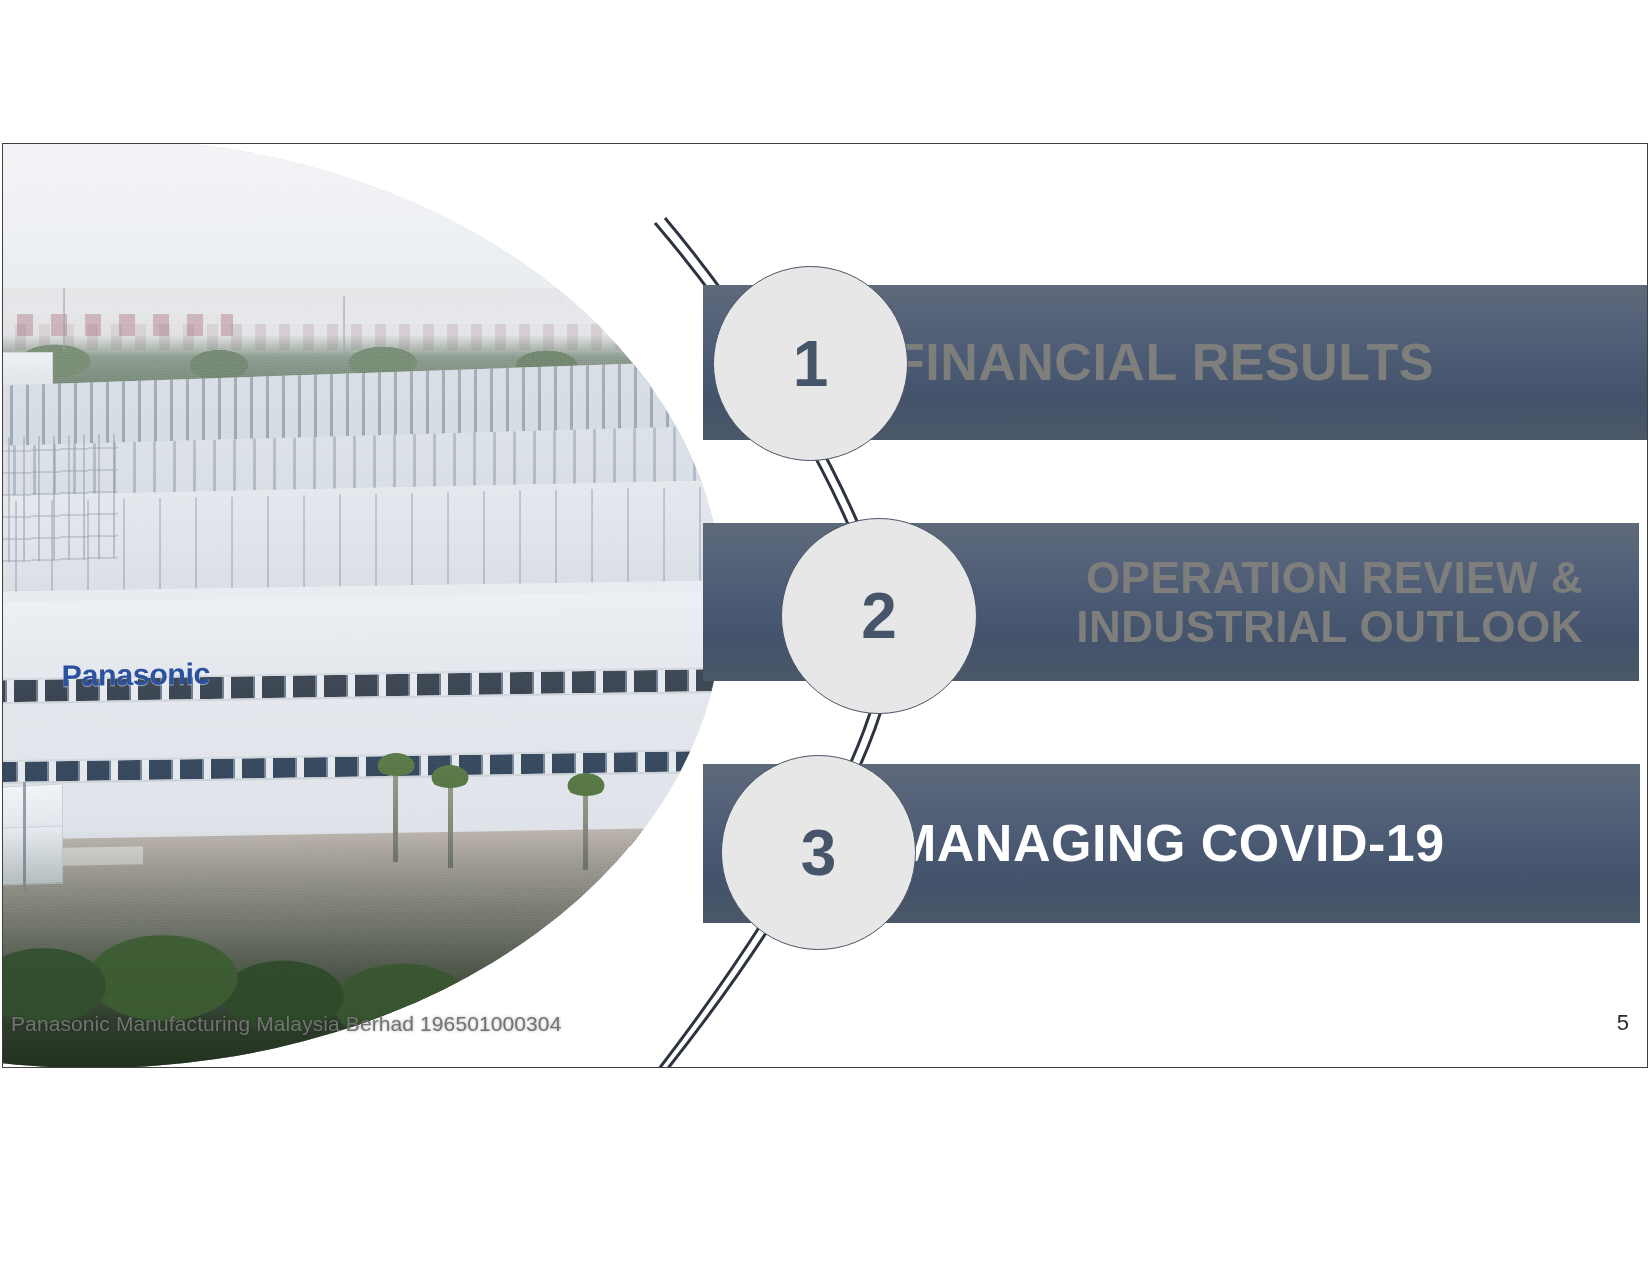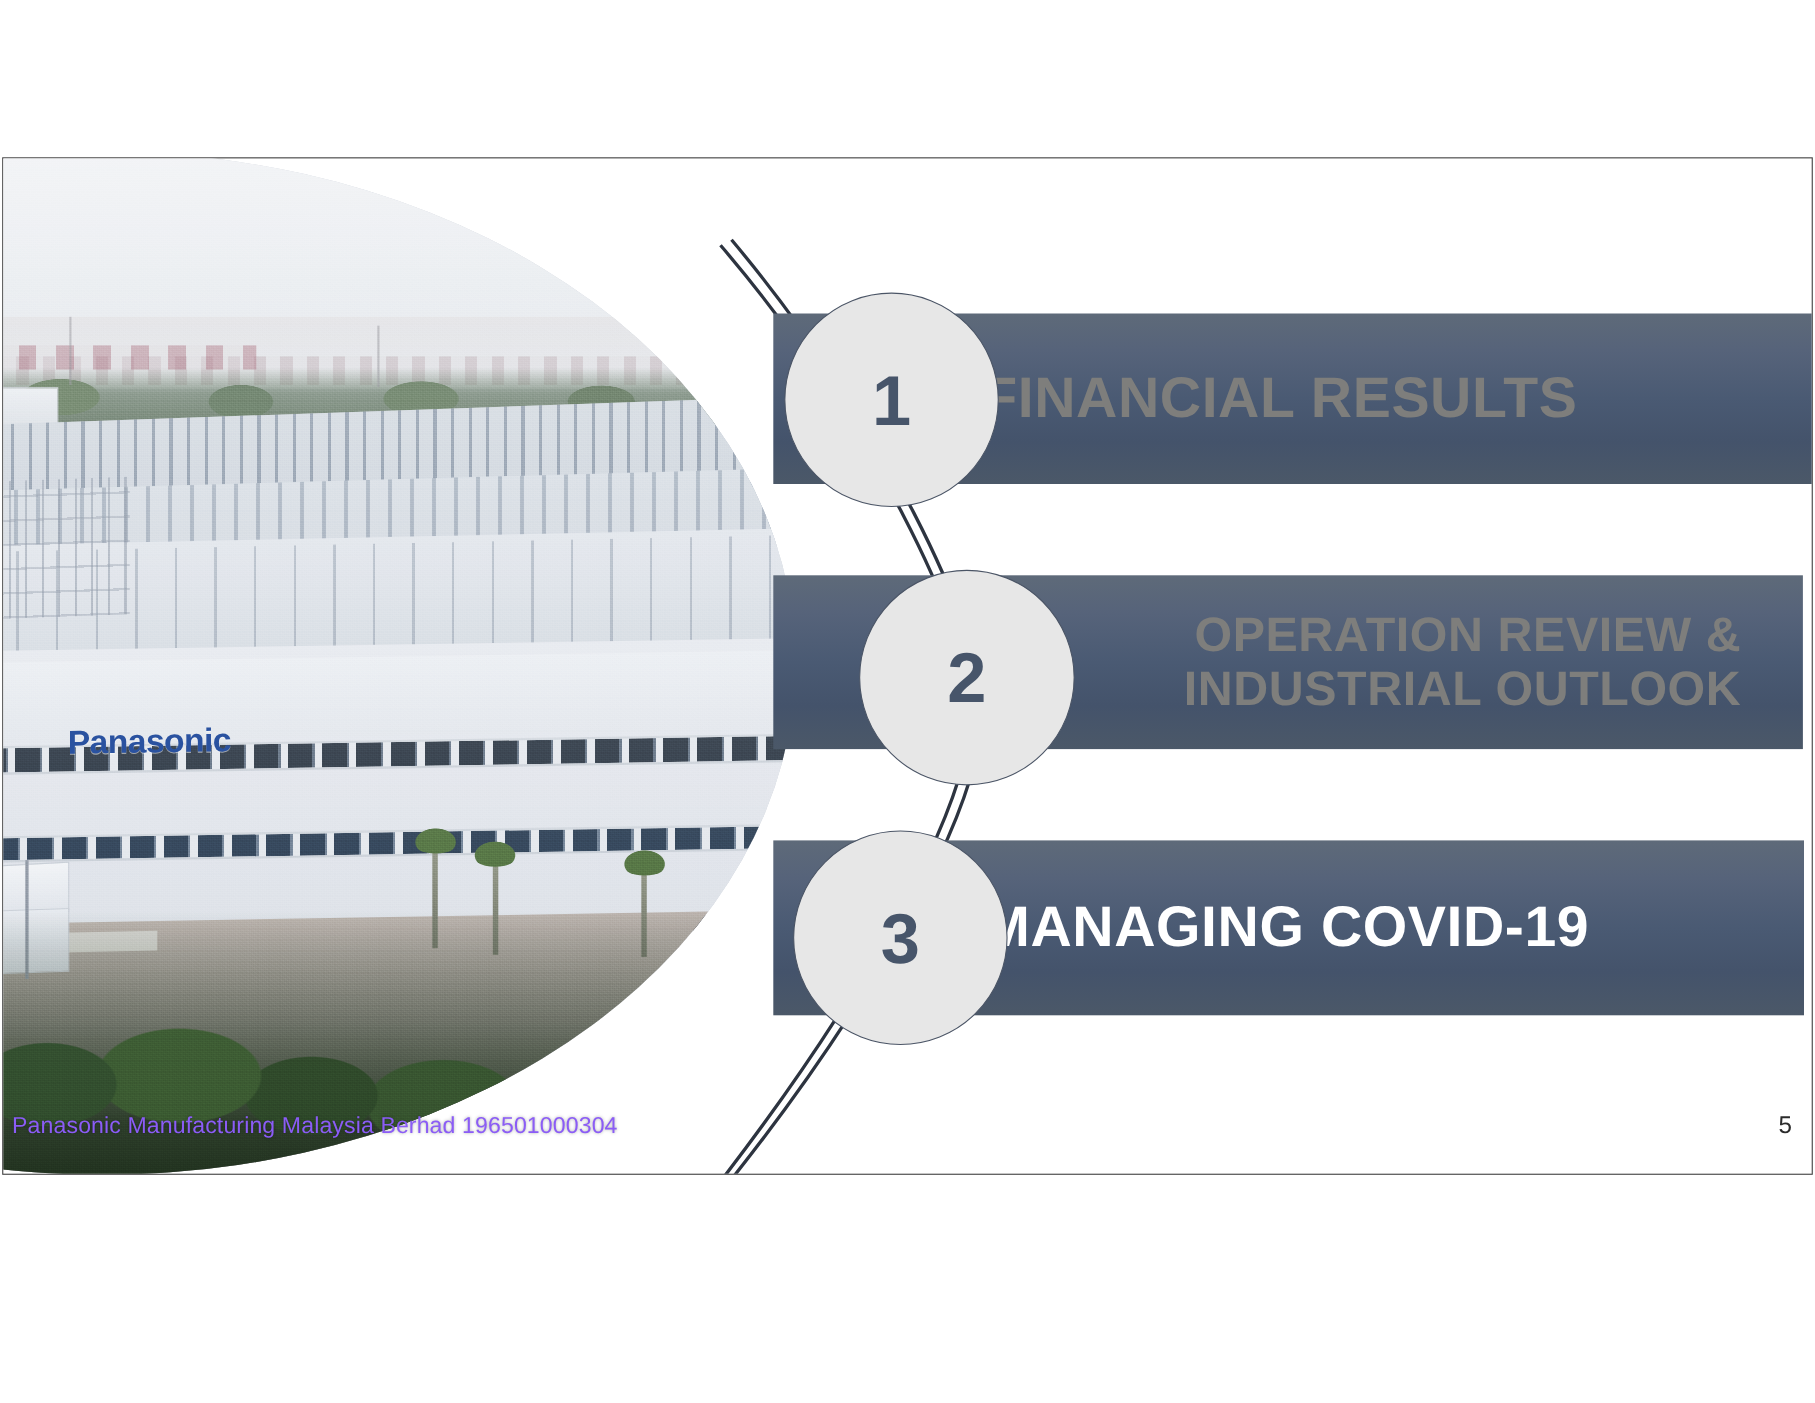--- a/index.html
+++ b/index.html
@@ -305,21 +305,21 @@
   #circle-3 { left: 718px; top: 611px; width: 195px; height: 195px; font-size: 64px; }
 
   
   #footer-text {
     position: absolute;
     left: 8px;
     top: 868px;
     z-index: 8;
     font-family: "Liberation Sans", sans-serif;
     font-size: 21px;
-    color: #8b5cf6;
+    color: #737373;
     letter-spacing: .1px;
     text-shadow: 0 0 3px rgba(0,0,0,.35);
     white-space: nowrap;
   }
   #page-number {
     position: absolute;
     right: 18px;
     top: 866px;
     z-index: 8;
     font-family: "Liberation Sans", sans-serif;

